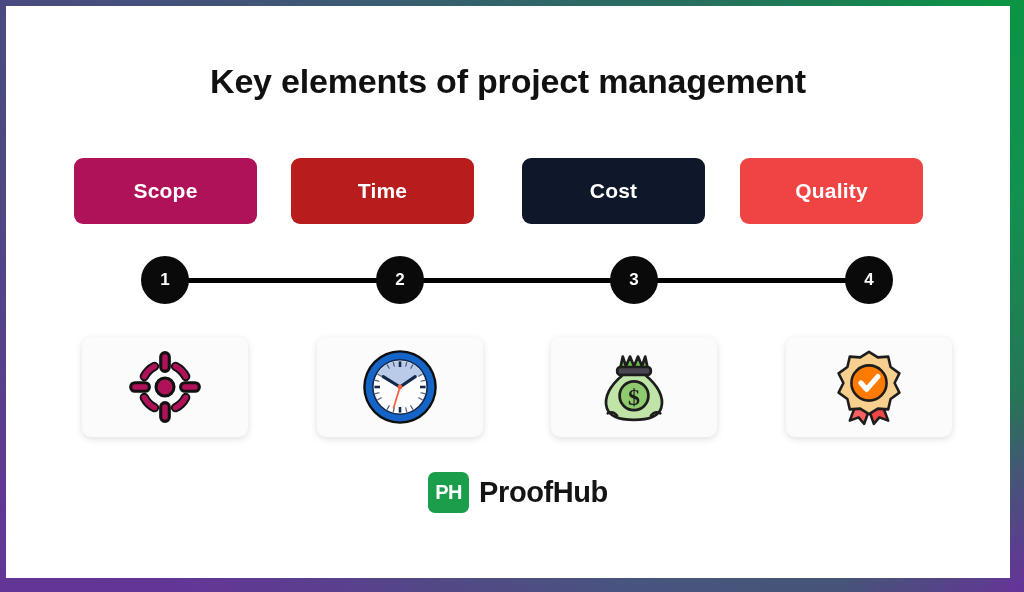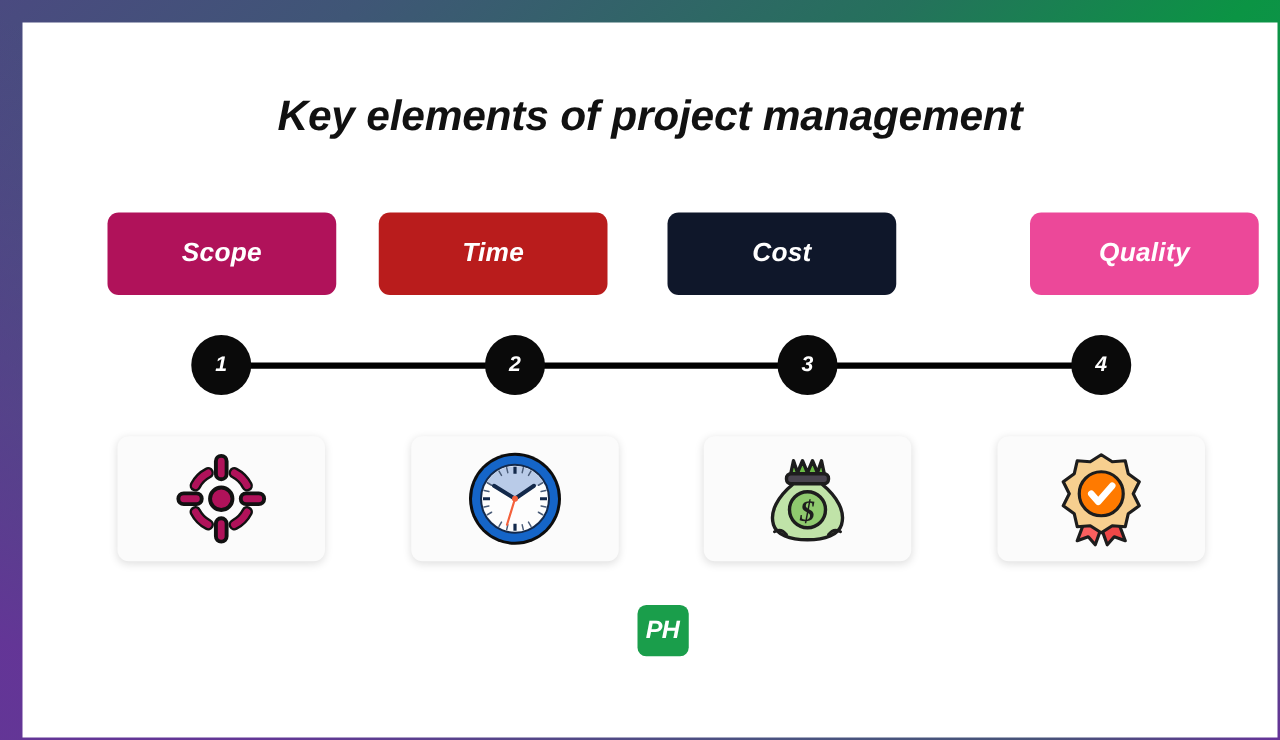--- a/index.html
+++ b/index.html
@@ -10,22 +10,21 @@
   body {
     font-family: "Liberation Sans", sans-serif;
   }
   #canvas {
     position: relative;
     width: 1024px;
     height: 592px;
     overflow: hidden;
     box-sizing: border-box;
     background: linear-gradient(135deg, #4a4a80 0%, #3f5676 18%, #25715c 45%, #0b9444 62%, #12914f 75%, #267556 88%, #663399 100%);
-    padding: 18px;
-    font-style: italic;
+    padding: 6px;
   }
   
   #canvas::before {
     content: "";
     position: absolute;
     left: 0; top: 0;
     width: 100%; height: 100%;
     background:
       linear-gradient(200deg, rgba(102,51,153,0) 40%, rgba(102,51,153,0.95) 92%);
     pointer-events: none;
@@ -147,21 +146,21 @@
 
     <div class="pill" id="pill-0" style="left: 68px; background: rgb(176, 18, 90);">
       <span>Scope</span>
     </div>
     <div class="pill" id="pill-1" style="left: 285px; background: #b91c1c;">
       <span>Time</span>
     </div>
     <div class="pill" id="pill-2" style="left: 516px; background: #0f172a;">
       <span>Cost</span>
     </div>
-    <div class="pill" id="pill-3" style="left: 806px; background: #ec4899;">
+    <div class="pill" id="pill-3" style="left: 734px; background: #ef4444;">
       <span>Quality</span>
     </div>
 
     <div class="timeline-line" id="line-0" style="left: 159px; width: 235px; background: rgb(0, 0, 0);"></div>
     <div class="timeline-line" id="line-1" style="left: 394px; width: 234px; background: rgb(0, 0, 0);"></div>
     <div class="timeline-line" id="line-2" style="left: 628px; width: 235px; background: rgb(0, 0, 0);"></div>
 
     <div class="node" id="node-0" style="left: 135px; background: rgb(10, 10, 10); color: rgb(255, 255, 255);">
       <span>1</span>
     </div>
@@ -263,16 +262,17 @@
           <circle cx="50" cy="45" r="22" fill="#ff7a00" stroke="#1d1d1d" stroke-width="3.2"></circle>
           <path d="M40 45 L47 53 L61 37" fill="none" stroke="#ffffff" stroke-width="6.5" stroke-linecap="round" stroke-linejoin="round"></path>
         </svg>
       </span>
     </div>
 
     <div class="logo-wrap">
       <div class="logo-mark" style="background: rgb(26, 158, 75);">
         <span>PH</span>
       </div>
+      <div class="logo-text">ProofHub</div>
     </div>
 
   </div>
 </div>
 
 </body></html>

